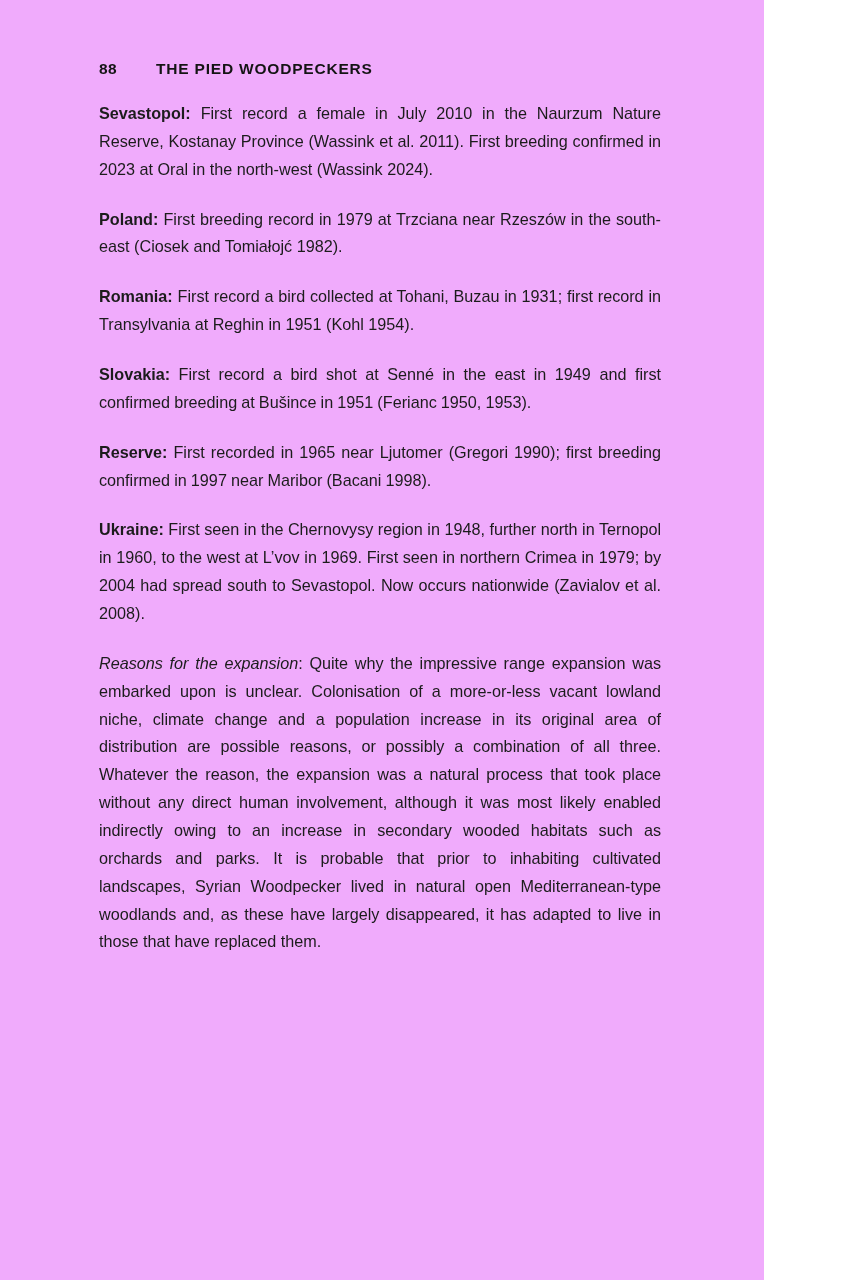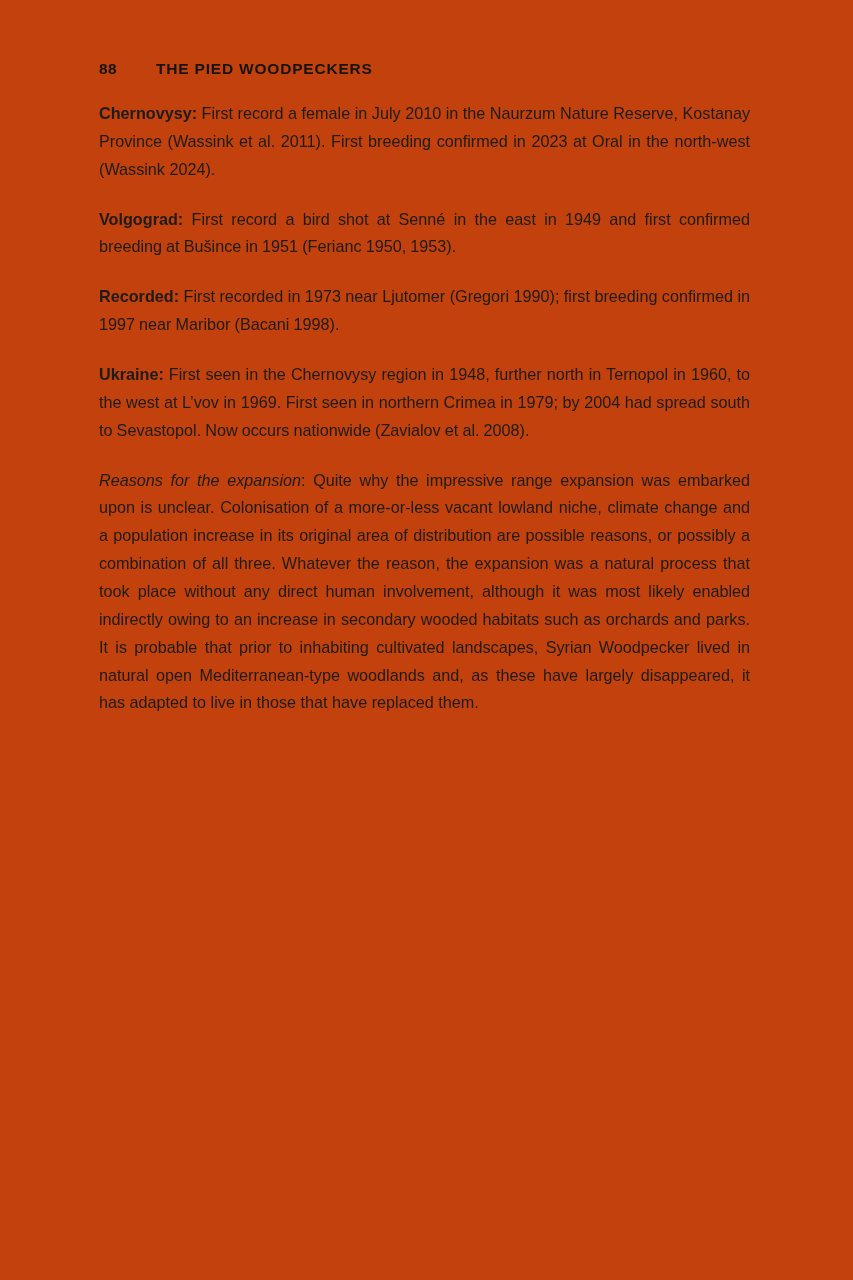--- a/index.html
+++ b/index.html
@@ -9,25 +9,25 @@
   }
   body {
     width: 853px;
     height: 1280px;
     font-family: "Liberation Sans", sans-serif;
     color: #1a1a1a;
     -webkit-font-smoothing: antialiased;
   }
   .page {
     position: relative;
-    width: 853px;
+    width: 764px;
     height: 1280px;
     box-sizing: border-box;
     padding: 60px 103px 40px 99px;
-    background: #c2410c;
+    background: #f0abfc;
   }
   .running-head {
     display: flex;
     align-items: baseline;
     margin: 0 0 22px 0;
     font-weight: bold;
     font-size: 15.5px;
     letter-spacing: 0.4px;
     color: #141414;
   }
@@ -65,33 +65,39 @@
 <body>
 
 <div class="page">
 
   <div class="running-head">
     <span class="folio">88</span>
     <span class="title">THE PIED WOODPECKERS</span>
   </div>
 
   <p class="para">
-    <span class="country">Chernovysy:</span><span> First record a female in July 2010 in the Naurzum Nature Reserve, Kostanay Province (Wassink et al. 2011). First breeding confirmed in 2023 at Oral in the north-west (Wassink 2024).</span>
+    <span class="country">Sevastopol:</span><span> First record a female in July 2010 in the Naurzum Nature Reserve, Kostanay Province (Wassink et al. 2011). First breeding confirmed in 2023 at Oral in the north-west (Wassink 2024).</span>
+  </p>
+
+  <p class="para">
+    <span class="country">Poland:</span><span> First breeding record in 1979 at Trzciana near Rzeszów in the south-east (Ciosek and Tomiałojć 1982).</span>
+  </p>
+
+  <p class="para">
+    <span class="country">Romania:</span><span> First record a bird collected at Tohani, Buzau in 1931; first record in Transylvania at Reghin in 1951 (Kohl 1954).</span>
   </p>
 
 
 
-
-
   <p class="para tight">
-    <span class="country">Volgograd:</span><span> First record a bird shot at Senné in the east in 1949 and first confirmed breeding at Bušince in 1951 (Ferianc 1950, 1953).</span>
+    <span class="country">Slovakia:</span><span> First record a bird shot at Senné in the east in 1949 and first confirmed breeding at Bušince in 1951 (Ferianc 1950, 1953).</span>
   </p>
 
   <p class="para tight">
-    <span class="country">Recorded:</span><span> First recorded in 1973 near Ljutomer (Gregori 1990); first breeding confirmed in 1997 near Maribor (Bacani 1998).</span>
+    <span class="country">Reserve:</span><span> First recorded in 1965 near Ljutomer (Gregori 1990); first breeding confirmed in 1997 near Maribor (Bacani 1998).</span>
   </p>
 
   <p class="para tight">
     <span class="country">Ukraine:</span><span> First seen in the Chernovysy region in 1948, further north in Ternopol in 1960, to the west at L’vov in 1969. First seen in northern Crimea in 1979; by 2004 had spread south to Sevastopol. Now occurs nationwide (Zavialov et al. 2008).</span>
   </p>
 
   <p class="para">
     <span class="run-in-italic">Reasons for the expansion</span><span>: Quite why the impressive range expansion was embarked upon is unclear. Colonisation of a more-or-less vacant lowland niche, climate change and a population increase in its original area of distribution are possible reasons, or possibly a combination of all three. Whatever the reason, the expansion was a natural process that took place without any direct human involvement, although it was most likely enabled indirectly owing to an increase in secondary wooded habitats such as orchards and parks. It is probable that prior to inhabiting cultivated landscapes, Syrian Woodpecker lived in natural open Mediterranean-type woodlands and, as these have largely disappeared, it has adapted to live in those that have replaced them.</span>
   </p>
 

